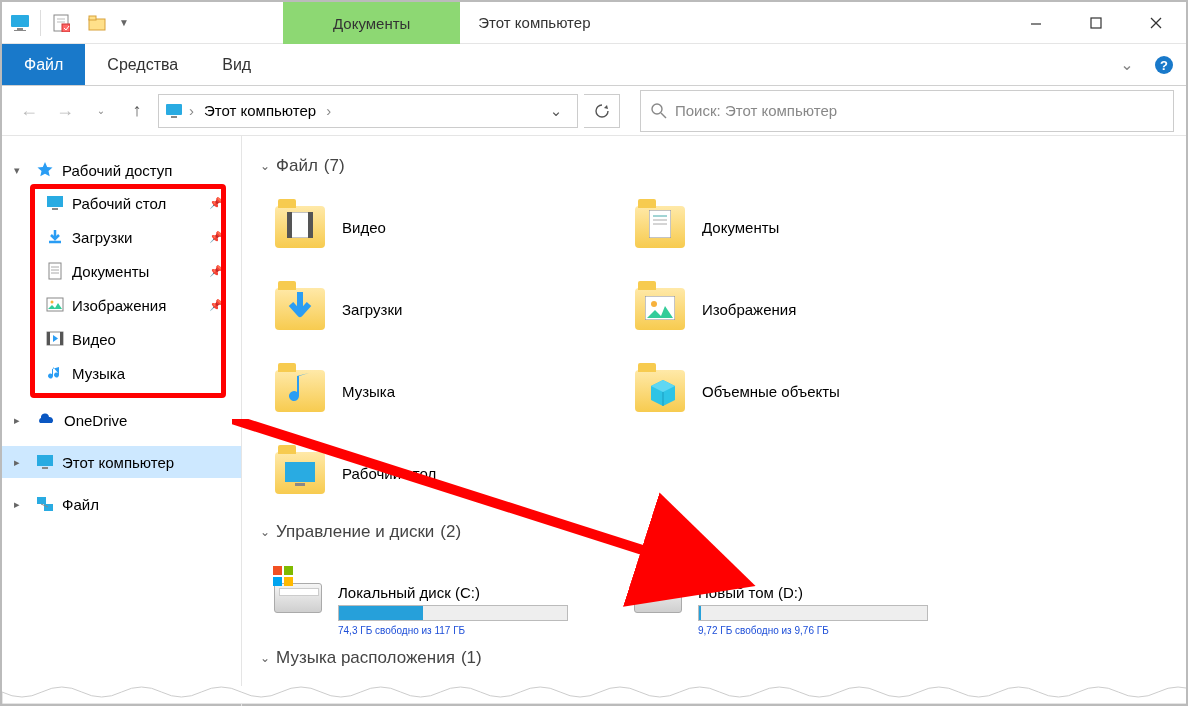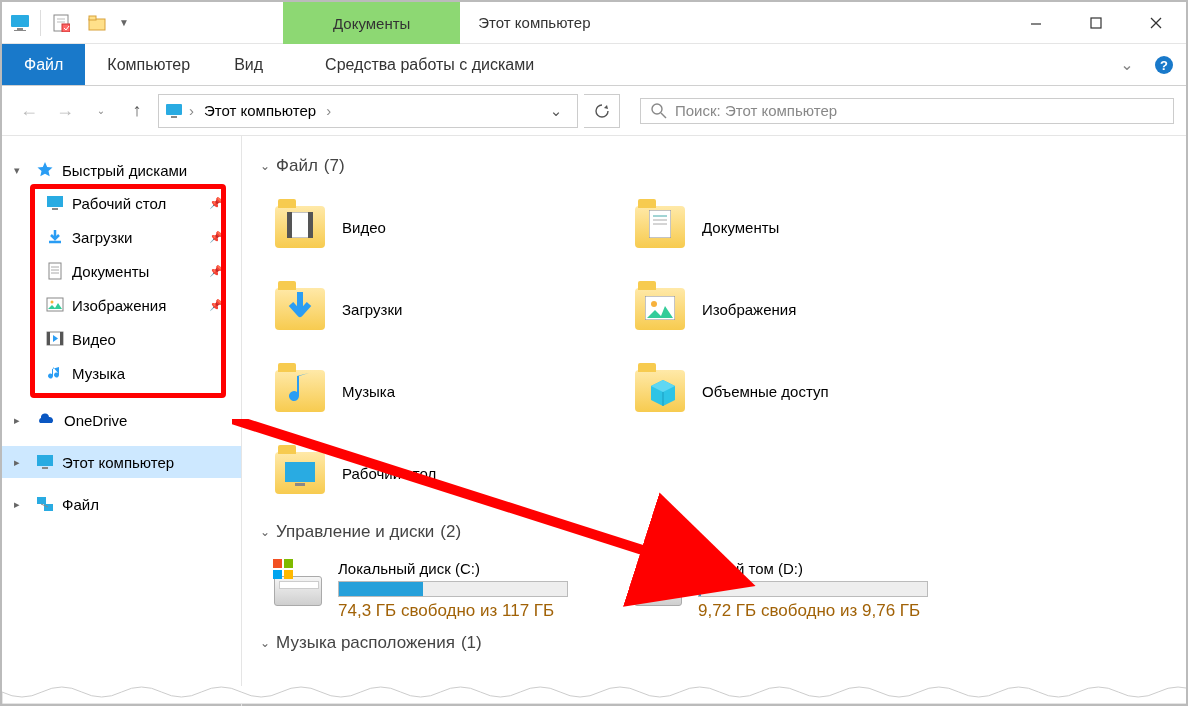--- a/index.html
+++ b/index.html
@@ -27,46 +27,46 @@
 
   
   .addrbar { height: 50px; display: flex; align-items: center; padding: 0 12px; gap: 6px; border-bottom: 1px solid #e5e5e5; }
   .nav-btn { width: 30px; height: 30px; display: flex; align-items: center; justify-content: center; color: #555; font-size: 18px; }
   .nav-btn.disabled { color: #bbb; }
   .addr-box { flex: 0 0 420px; height: 34px; border: 1px solid #ccc; display: flex; align-items: center; padding: 0 6px; gap: 6px; font-size: 15px; }
   .addr-box .crumb { padding: 0 4px; }
   .addr-box .sep { color: #888; }
   .addr-drop { width: 30px; text-align: center; color: #555; }
   .addr-refresh { width: 36px; height: 34px; border: 1px solid #ccc; border-left: none; display: flex; align-items: center; justify-content: center; }
-  .search-box { flex: 1; height: 26px; border: 1px solid #ccc; margin-left: 14px; display: flex; align-items: center; padding: 0 10px; color: #888; font-size: 15px; gap: 8px; }
+  .search-box { flex: 1; height: 42px; border: 1px solid #ccc; margin-left: 14px; display: flex; align-items: center; padding: 0 10px; color: #888; font-size: 15px; gap: 8px; }
 
   
   .body { display: flex; height: calc(706px - 42px - 42px - 50px - 2px); }
   .sidebar { width: 240px; border-right: 1px solid #e5e5e5; padding-top: 18px; font-size: 15px; position: relative; }
   .sb-row { height: 32px; display: flex; align-items: center; padding-left: 12px; gap: 8px; position: relative; }
   .sb-row .exp { width: 14px; color: #666; font-size: 11px; }
   .sb-row.child { padding-left: 44px; height: 34px; }
   .sb-row .pin { position: absolute; right: 18px; color: #999; font-size: 11px; }
   .sb-row.selected { background: #cde8ff; }
   .sb-highlight { position: absolute; left: 28px; top: 48px; width: 196px; height: 214px; border: 5px solid #ff0000; border-radius: 4px; pointer-events: none; z-index: 5; }
 
   .content { flex: 1; padding: 14px 10px 0 18px; font-size: 15px; overflow: hidden; position: relative; }
   .sect-head { display: flex; align-items: center; gap: 6px; color: #444; margin: 6px 0 10px; font-size: 17px; }
   .sect-head .chev { font-size: 12px; color: #666; }
   .grid { display: flex; flex-wrap: wrap; }
   .item { width: 360px; height: 82px; display: flex; align-items: center; gap: 16px; padding-left: 14px; }
   .item .ficon { width: 52px; height: 52px; display:flex; align-items:center; justify-content:center; }
   .item .label { font-size: 15px; }
 
   .drive { width: 360px; display: flex; align-items: center; gap: 16px; padding: 8px 14px; }
-  .drive-body { flex: 1; }
+  .drive-body { flex: 1; margin-top: 24px; }
   .drive-name { font-size: 15px; margin-bottom: 4px; }
   .drive-bar { width: 230px; height: 16px; border: 1px solid #bbb; background: #eee; position: relative; }
   .drive-bar .fill { position: absolute; left: 0; top: 0; bottom: 0; background: #26a0da; }
-  .drive-free { font-size: 17px; color: #a16207; margin-top: 4px; }
+  .drive-free { font-size: 10px; color: #1d4ed8; margin-top: 4px; }
 
   .ficon-folder { width: 50px; height: 42px; background: linear-gradient(#ffe9a8,#f7cb4f); border-radius: 4px; position: relative; }
   .ficon-folder::before { content:""; position:absolute; left:3px; top:-7px; width:18px; height:9px; background:#f7cb4f; border-radius:2px 2px 0 0; }
   .ficon-drive { width: 48px; height: 30px; background: linear-gradient(#f5f5f5,#cfcfcf); border: 1px solid #aaa; border-radius: 3px; position: relative; }
   .ficon-drive::after { content:""; position:absolute; left:4px; top:4px; width:38px; height:6px; background:#fff; border:1px solid #ccc; }
   .ficon-drive.win::before { content:""; position:absolute; left:-2px; top:-18px; width:20px; height:20px; background:
      linear-gradient(#f25022,#f25022) 0 0/9px 9px no-repeat,
      linear-gradient(#7fba00,#7fba00) 11px 0/9px 9px no-repeat,
      linear-gradient(#00a4ef,#00a4ef) 0 11px/9px 9px no-repeat,
      linear-gradient(#ffb900,#ffb900) 11px 11px/9px 9px no-repeat; }
@@ -127,23 +127,22 @@
           <svg width="14" height="14">
             <line x1="2" y1="2" x2="12" y2="12" stroke="#333" stroke-width="1.2"></line>
             <line x1="12" y1="2" x2="2" y2="12" stroke="#333" stroke-width="1.2"></line>
           </svg>
         </div>
     </div>
   </div>
 
   <div class="ribbon">
     <div class="ribbon-tab file">Файл</div>
-    <div class="ribbon-tab">Компьютер</div>
+    <div class="ribbon-tab">Средства</div>
     <div class="ribbon-tab">Вид</div>
-    <div class="ribbon-tab tools">Средства работы с дисками</div>
     <div class="ribbon-spacer"></div>
     <div class="ribbon-chev">⌄</div>
     <div class="ribbon-help">
       <svg width="20" height="20">
           <circle cx="10" cy="10" r="9" fill="#1979ca"></circle>
           <text x="10" y="15" text-anchor="middle" fill="#fff" font-size="13" font-weight="bold">?</text>
         </svg>
     </div>
   </div>
 
@@ -179,21 +178,21 @@
   </div>
 
   <div class="body">
 
     <div class="sidebar">
       <div class="sb-row">
         <span class="exp">▾</span>
         <svg width="18" height="18">
             <path d="M9 1 l2.2 5 5.3 .5 -4 3.6 1.2 5.2 L9 12.8 4.3 15.3 5.5 10.1 1.5 6.5 6.8 6z" fill="#2a9df4"></path>
           </svg>
-        <span>Быстрый дисками</span>
+        <span>Рабочий доступ</span>
       </div>
 
       <div class="sb-row child">
         <svg class="mono-icon">
             <rect x="1" y="2" width="16" height="11" fill="#29abe2"></rect>
             <rect x="6" y="14" width="6" height="2" fill="#888"></rect>
           </svg>
         <span>Рабочий стол</span>
         <span class="pin">📌</span>
       </div>
@@ -337,21 +336,21 @@
         <div class="item">
           <div class="ficon">
               <div class="ficon-folder">
                 <svg style="position:absolute;left:14px;top:10px" width="28" height="30">
                   <path d="M14 0 l12 6 v14 l-12 6 -12-6 v-14 z" fill="#2ec4e6"></path>
                   <path d="M14 0 l12 6 -12 6 -12-6 z" fill="#5fd7f2"></path>
                   <path d="M14 12 v14" stroke="#1a9cc0"></path>
                 </svg>
               </div>
             </div>
-          <span class="label">Объемные доступ</span>
+          <span class="label">Объемные объекты</span>
         </div>
         <div class="item">
           <div class="ficon">
               <div class="ficon-folder">
                 <svg style="position:absolute;left:10px;top:10px" width="30" height="24">
                   <rect width="30" height="20" fill="#29abe2"></rect>
                   <rect x="10" y="21" width="10" height="3" fill="#888"></rect>
                 </svg>
               </div>
             </div>

